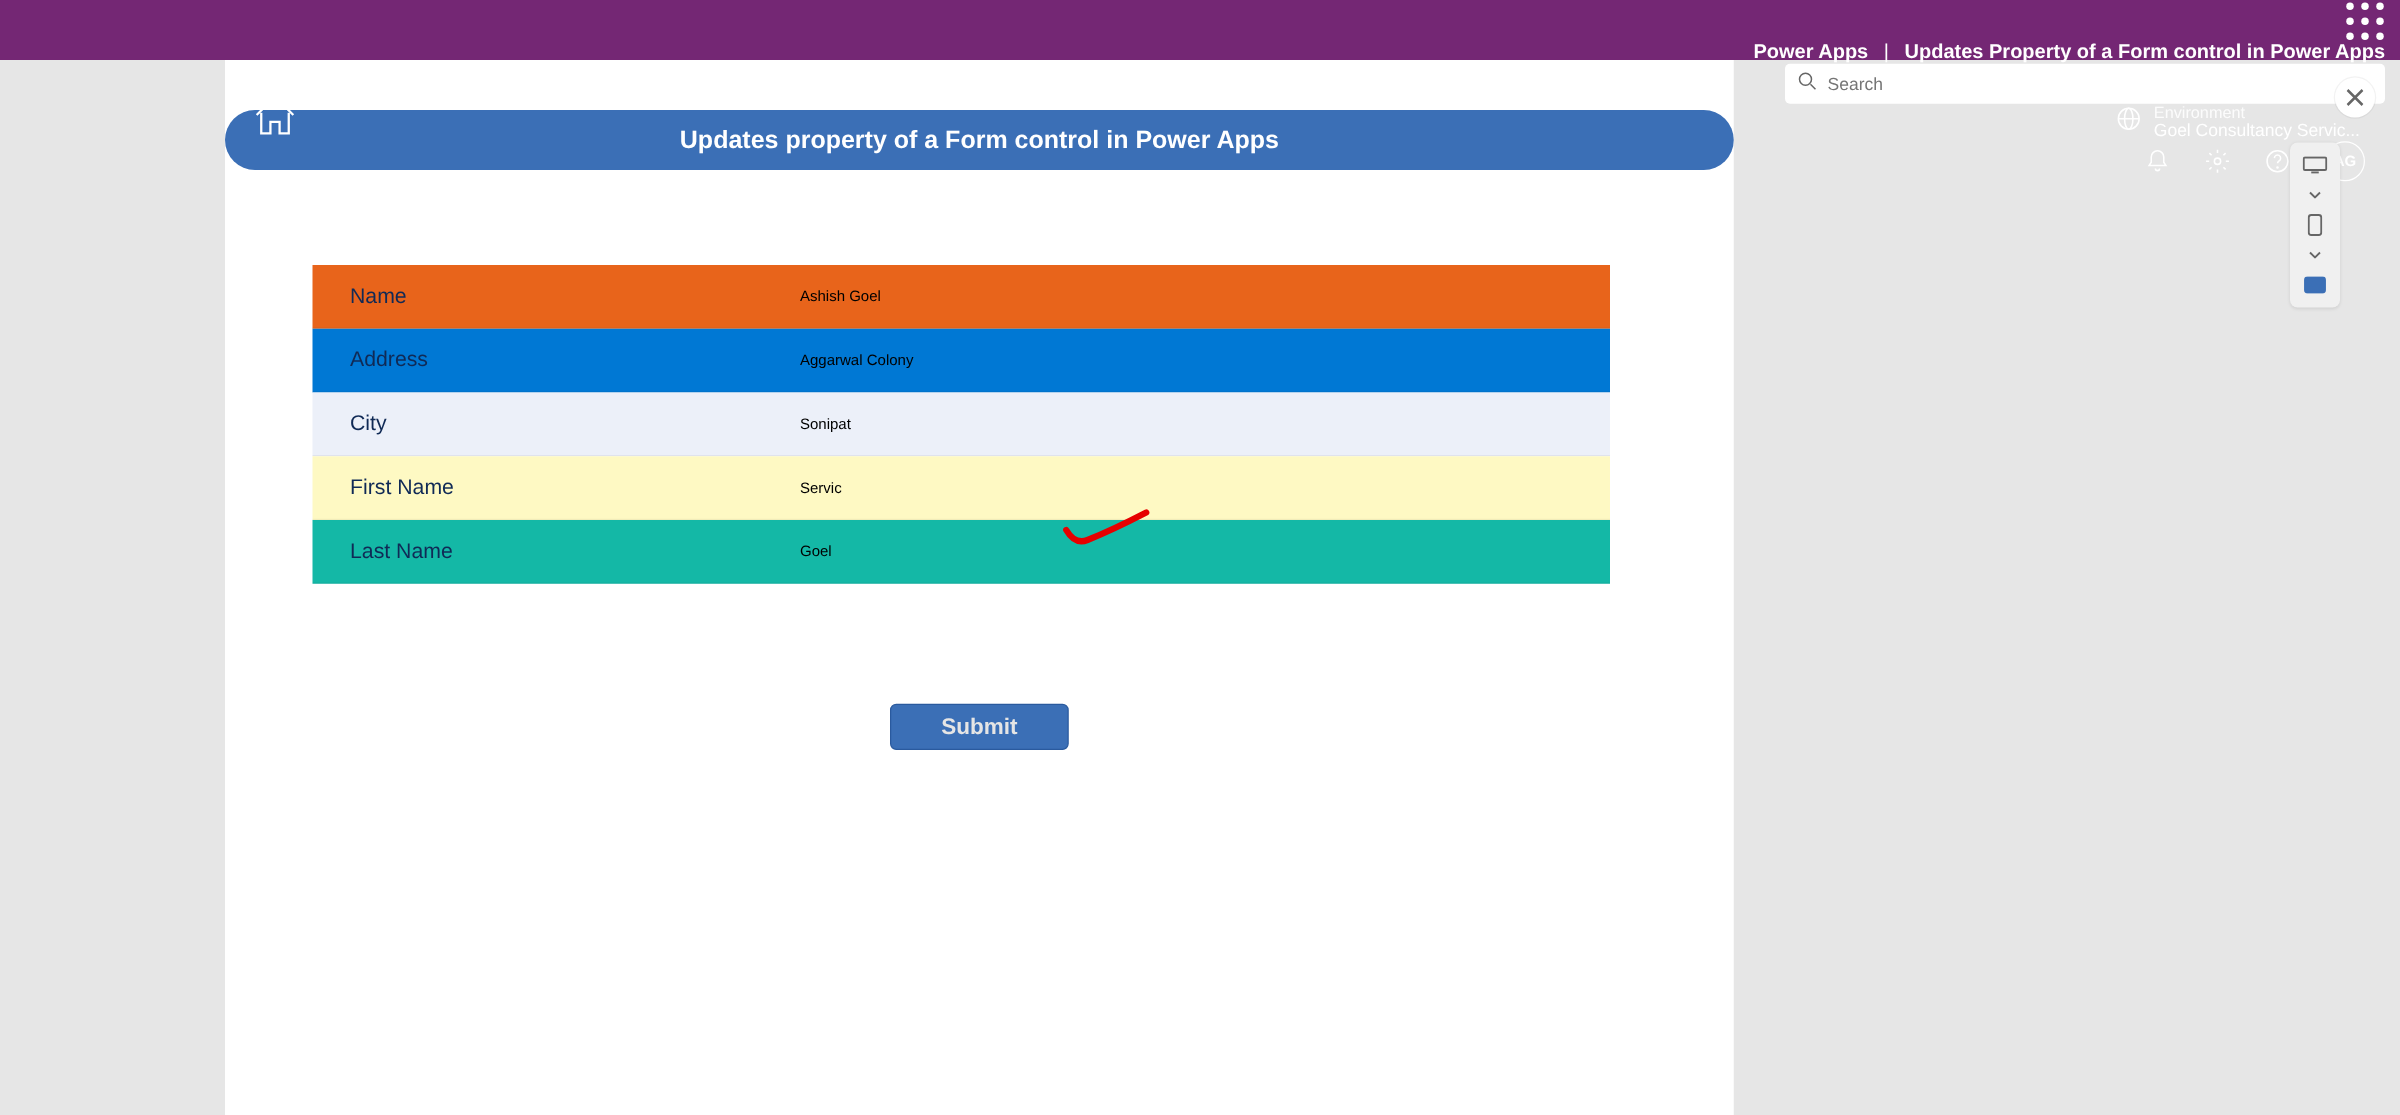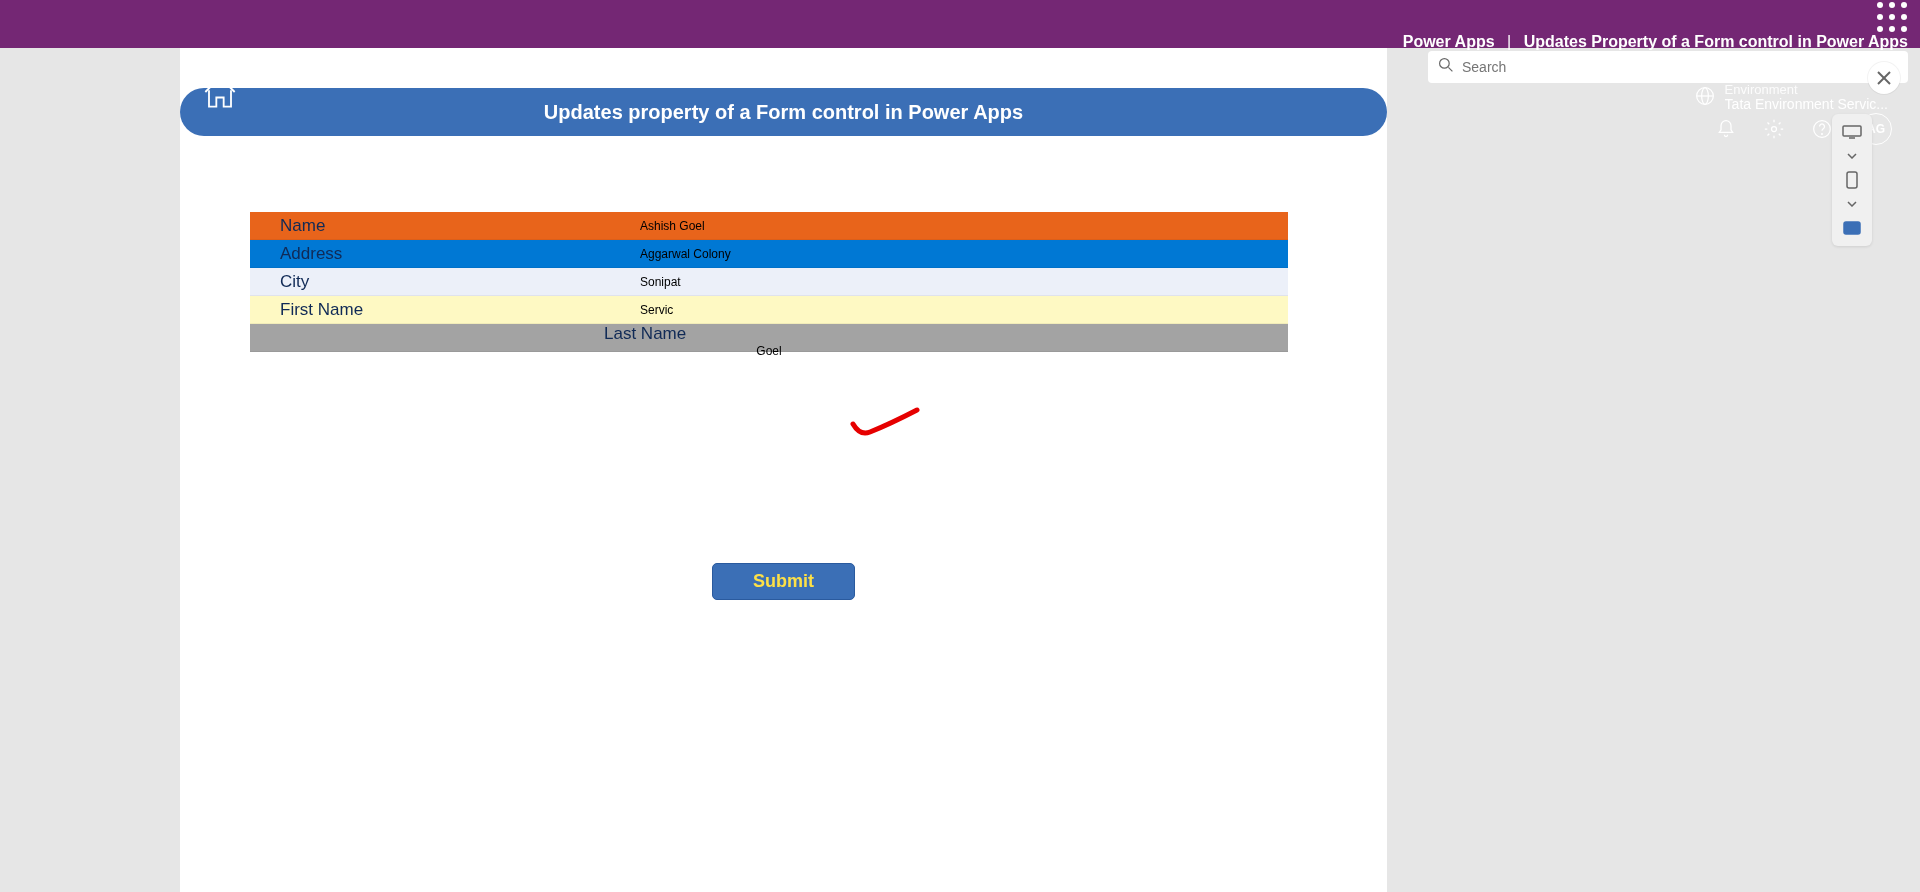--- a/index.html
+++ b/index.html
@@ -180,61 +180,61 @@
     }
     
     .form-table {
       position: absolute;
       top: 164px;
       left: 70px;
       width: 1038px;
     }
     .row {
       display: flex;
-      height: 28px;
+      height: 51px;
       align-items: center;
       border-bottom: 1px solid rgba(0,0,0,0.05);
     }
     .row .label {
       width: 390px;
       padding-left: 30px;
       font-size: 17px;
       color: #102a56;
     }
     .row .value {
       flex: 1;
       font-size: 12px;
       color: #000;
     }
     .row0 { background: #e8641b; }
     .row1 { background: #0078d4; }
     .row2 { background: #ecf0f9; }
     .row3 { background: #fef9c3; color: white; justify-content: flex-end; }
-    .row4 { background: #a3a3a3; flex-direction: column; }
+    .row4 { background: #14b8a6; }
     
     .checkmark {
       position: absolute;
       top: 358px;
       left: 670px;
     }
     .checkmark svg {
       stroke: #e60000;
       fill: none;
       stroke-width: 5;
       stroke-linecap: round;
     }
     
     .submit-btn {
       position: absolute;
       top: 515px;
       left: 532px;
       width: 143px;
       height: 37px;
       background: #3b6fb6;
-      color: #fde047;
+      color: #e5e5e5;
       font-size: 18px;
       font-weight: 600;
       border: 1px solid #2a5a9e;
       border-radius: 5px;
       cursor: pointer;
       display: flex;
       align-items: center;
       justify-content: center;
     }
     
@@ -329,21 +329,21 @@
   <div class="env-block">
     <span class="env-icon">
       <svg viewBox="0 0 24 24">
           <circle cx="12" cy="12" r="10" fill="none" stroke="white" stroke-width="1.5"></circle>
           <ellipse cx="12" cy="12" rx="4" ry="10" fill="none" stroke="white" stroke-width="1.5"></ellipse>
           <line x1="2" y1="12" x2="22" y2="12" stroke="white" stroke-width="1.5"></line>
         </svg>
     </span>
     <div class="env-text">
       <div class="env-label">Environment</div>
-      <div class="env-value">Tata Environment Servic...</div>
+      <div class="env-value">Goel Consultancy Servic...</div>
     </div>
   </div>
   <div class="header-icons">
     <div class="hicon">
       <svg viewBox="0 0 24 24">
           <path d="M6 8a6 6 0 0 1 12 0v5l2 3H4l2-3V8z"></path>
           <path d="M10 19a2 2 0 0 0 4 0"></path>
         </svg>
     </div>
     <div class="hicon">

